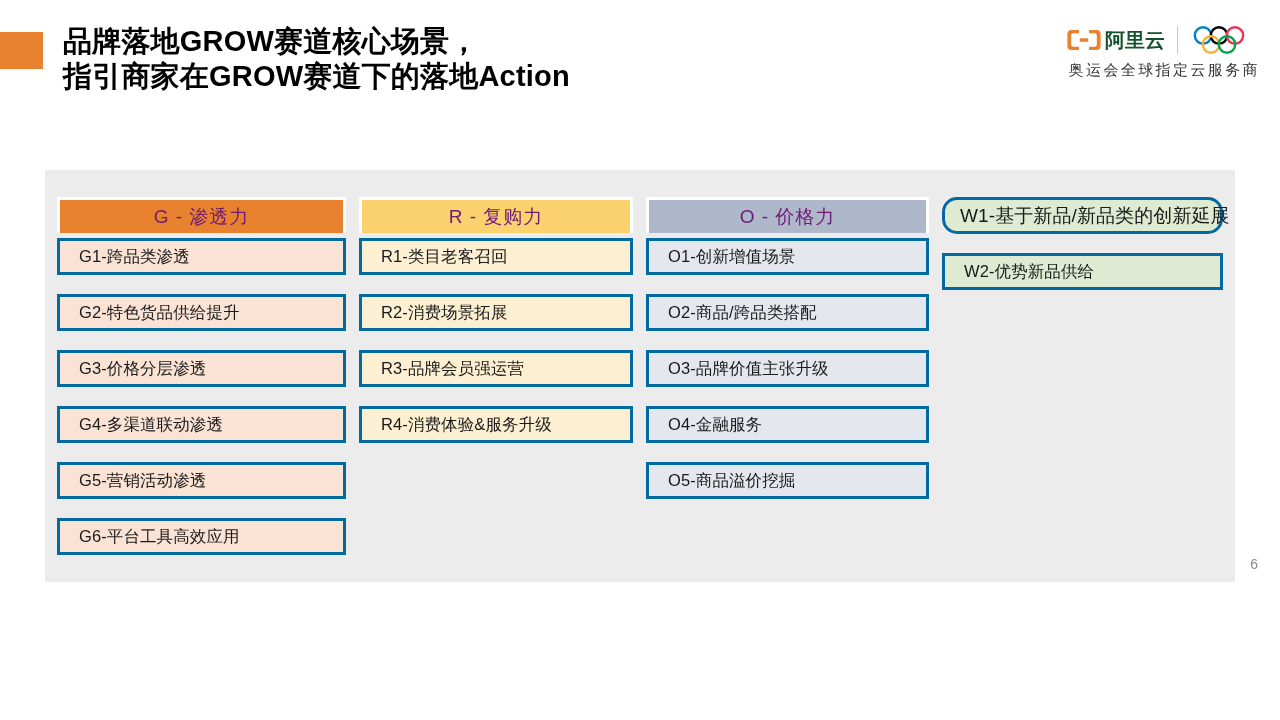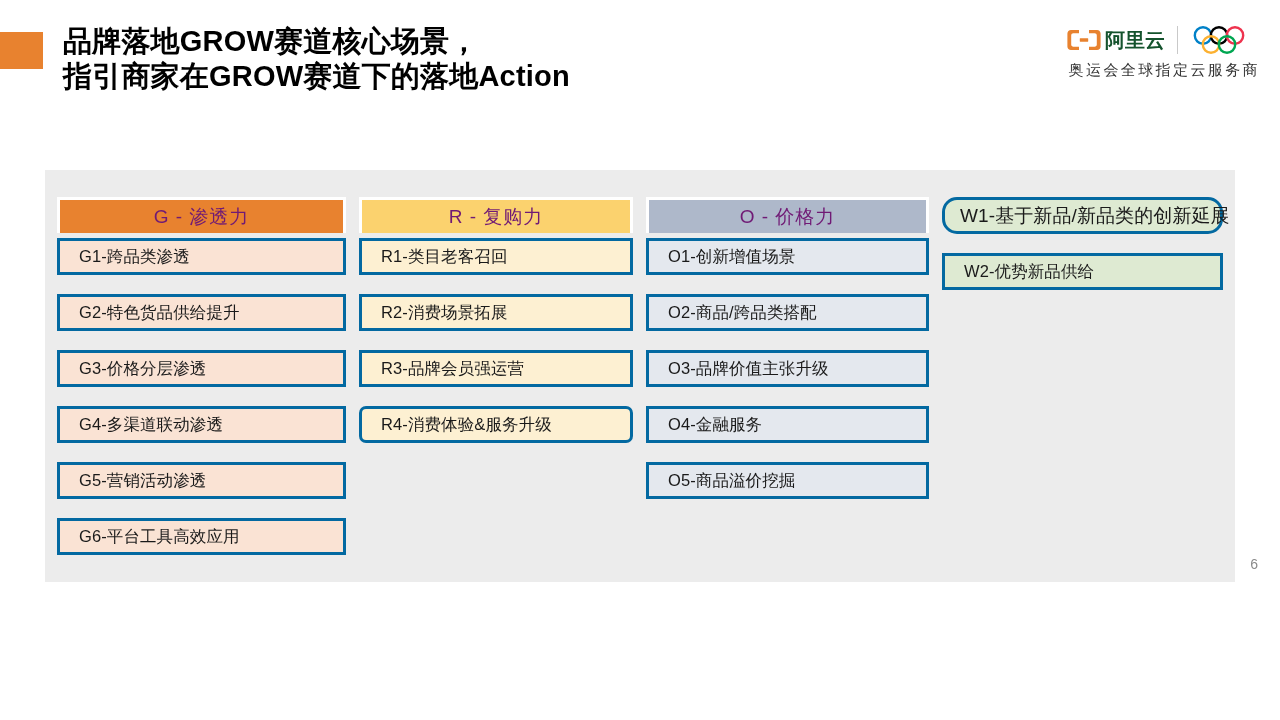--- a/index.html
+++ b/index.html
@@ -126,21 +126,21 @@
           <div class="item" style="background: rgb(250, 227, 212);">G3-价格分层渗透</div>
           <div class="item" style="background: rgb(250, 227, 212);">G4-多渠道联动渗透</div>
           <div class="item" style="background: rgb(250, 227, 212);">G5-营销活动渗透</div>
           <div class="item" style="background: rgb(250, 227, 212);">G6-平台工具高效应用</div>
         </div>
         <div class="column col-r">
           <div class="col-header" style="background: rgb(251, 210, 110);">R - 复购力</div>
           <div class="item" style="background: rgb(253, 240, 210);">R1-类目老客召回</div>
           <div class="item" style="background: rgb(253, 240, 210); text-align: center;">R2-消费场景拓展</div>
           <div class="item" style="background: rgb(253, 240, 210);">R3-品牌会员强运营</div>
-          <div class="item" style="background: rgb(253, 240, 210); border-radius: 7px;">R4-消费体验&amp;服务升级</div>
+          <div class="item" style="background: rgb(253, 240, 210);">R4-消费体验&amp;服务升级</div>
         </div>
         <div class="column col-o">
           <div class="col-header" style="background: rgb(174, 184, 202);">O - 价格力</div>
           <div class="item" style="background: rgb(228, 232, 238);">O1-创新增值场景</div>
           <div class="item" style="background: rgb(228, 232, 238);">O2-商品/跨品类搭配</div>
           <div class="item" style="background: rgb(228, 232, 238);">O3-品牌价值主张升级</div>
           <div class="item" style="background: rgb(228, 232, 238);">O4-金融服务</div>
           <div class="item" style="background: rgb(228, 232, 238);">O5-商品溢价挖掘</div>
         </div>
         <div class="column col-w">

